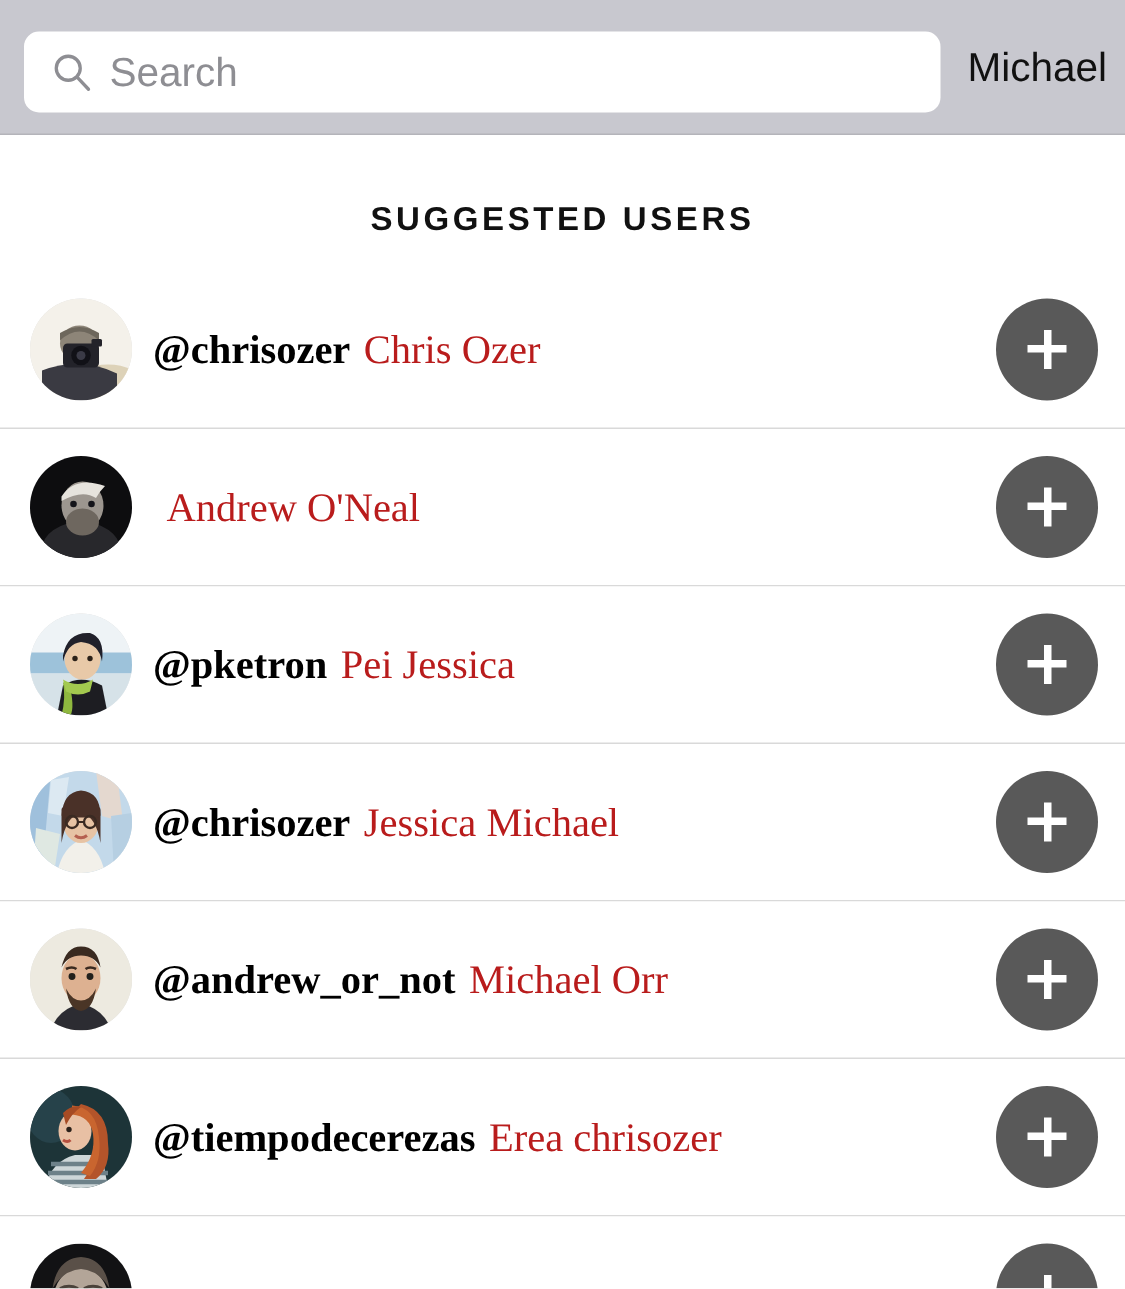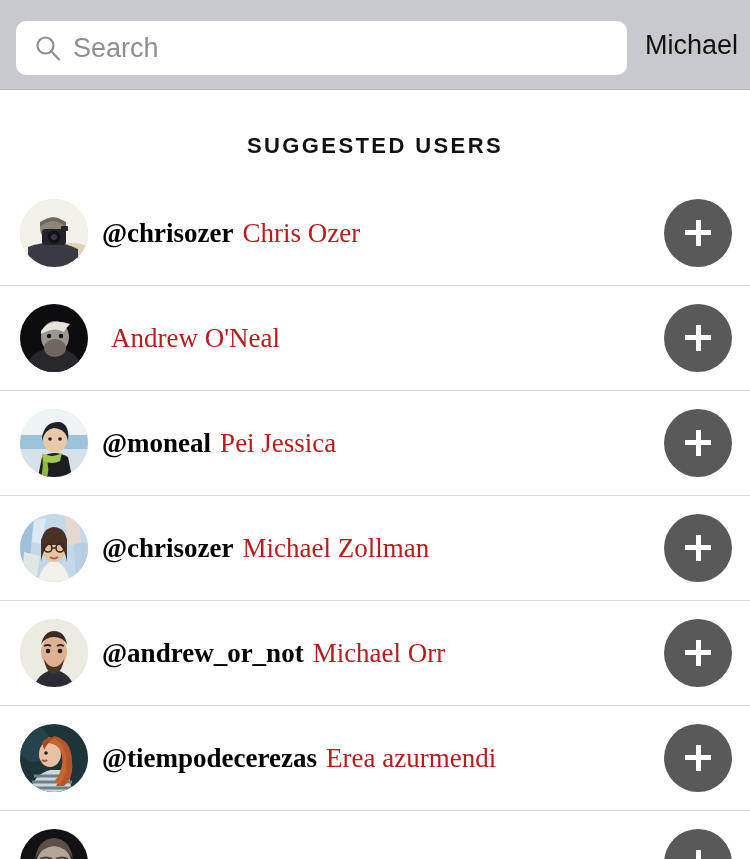--- a/index.html
+++ b/index.html
@@ -270,21 +270,21 @@
           <path d="M18 68 L22 48 Q34 40 48 48 L52 68 Z" fill="#1d1d22"></path>
           <ellipse cx="35" cy="30" rx="12" ry="14" fill="#e8c9a8"></ellipse>
           <path d="M22 28 Q25 12 40 13 Q50 16 48 32 Q46 20 34 19 Q25 20 22 32 Z" fill="#20202a"></path>
           <path d="M26 46 Q30 62 27 68 L21 68 Q24 56 22 46 Z" fill="#8fb83f"></path>
           <path d="M22 44 Q32 50 42 44 L40 52 Q32 56 24 52 Z" fill="#a3c94f"></path>
           <circle cx="30" cy="30" r="1.8" fill="#2a2018"></circle>
           <circle cx="40" cy="30" r="1.8" fill="#2a2018"></circle>
         </svg>
       </div>
       <div class="user-text">
-        <span class="handle">@moneal</span>
+        <span class="handle">@pketron</span>
         <span class="fullname">Pei Jessica</span>
       </div>
       <button class="follow-button">
         <span class="plus-h"></span>
         <span class="plus-v"></span>
       </button>
     </div>
 
     <div class="user-row">
       <div class="avatar">
@@ -300,21 +300,21 @@
           <path d="M21 30 Q22 14 34 13 Q47 14 47 30 L47 48 Q44 30 34 28 Q24 30 21 48 Z" fill="#4a3128"></path>
           <rect x="21" y="24" width="26" height="7" rx="2" fill="#4a3128"></rect>
           <circle cx="28" cy="34" r="4" fill="none" stroke="#3a2a22" stroke-width="1.6"></circle>
           <circle cx="40" cy="34" r="4" fill="none" stroke="#3a2a22" stroke-width="1.6"></circle>
           <line x1="32" y1="34" x2="36" y2="34" stroke="#3a2a22" stroke-width="1.4"></line>
           <path d="M30 43 Q34 46 38 43" stroke="#b5604f" stroke-width="2" fill="none"></path>
         </svg>
       </div>
       <div class="user-text">
         <span class="handle">@chrisozer</span>
-        <span class="fullname">Michael Zollman</span>
+        <span class="fullname">Jessica Michael</span>
       </div>
       <button class="follow-button">
         <span class="plus-h"></span>
         <span class="plus-v"></span>
       </button>
     </div>
 
     <div class="user-row">
       <div class="avatar">
         <svg width="68" height="68" viewBox="0 0 68 68">
@@ -349,21 +349,21 @@
           <ellipse cx="30" cy="30" rx="11" ry="13" fill="#e8c0a4"></ellipse>
           <path d="M34 12 Q52 16 52 38 Q54 54 44 62 L36 62 Q46 48 44 34 Q42 18 30 16 Z" fill="#b4542a"></path>
           <path d="M28 13 Q44 14 46 34 Q48 50 40 60 L34 58 Q44 46 42 32 Q40 20 28 19 Z" fill="#c9652f"></path>
           <path d="M22 18 Q28 12 34 14 Q28 18 24 26 Z" fill="#a64b24"></path>
           <circle cx="26" cy="29" r="1.8" fill="#2a201a"></circle>
           <path d="M22 36 Q25 38 27 36" stroke="#b5503f" stroke-width="2" fill="none"></path>
         </svg>
       </div>
       <div class="user-text">
         <span class="handle">@tiempodecerezas</span>
-        <span class="fullname">Erea azurmendi</span>
+        <span class="fullname">Erea chrisozer</span>
       </div>
       <button class="follow-button">
         <span class="plus-h"></span>
         <span class="plus-v"></span>
       </button>
     </div>
 
     <div class="user-row">
       <div class="avatar">
         <svg width="68" height="68" viewBox="0 0 68 68">

